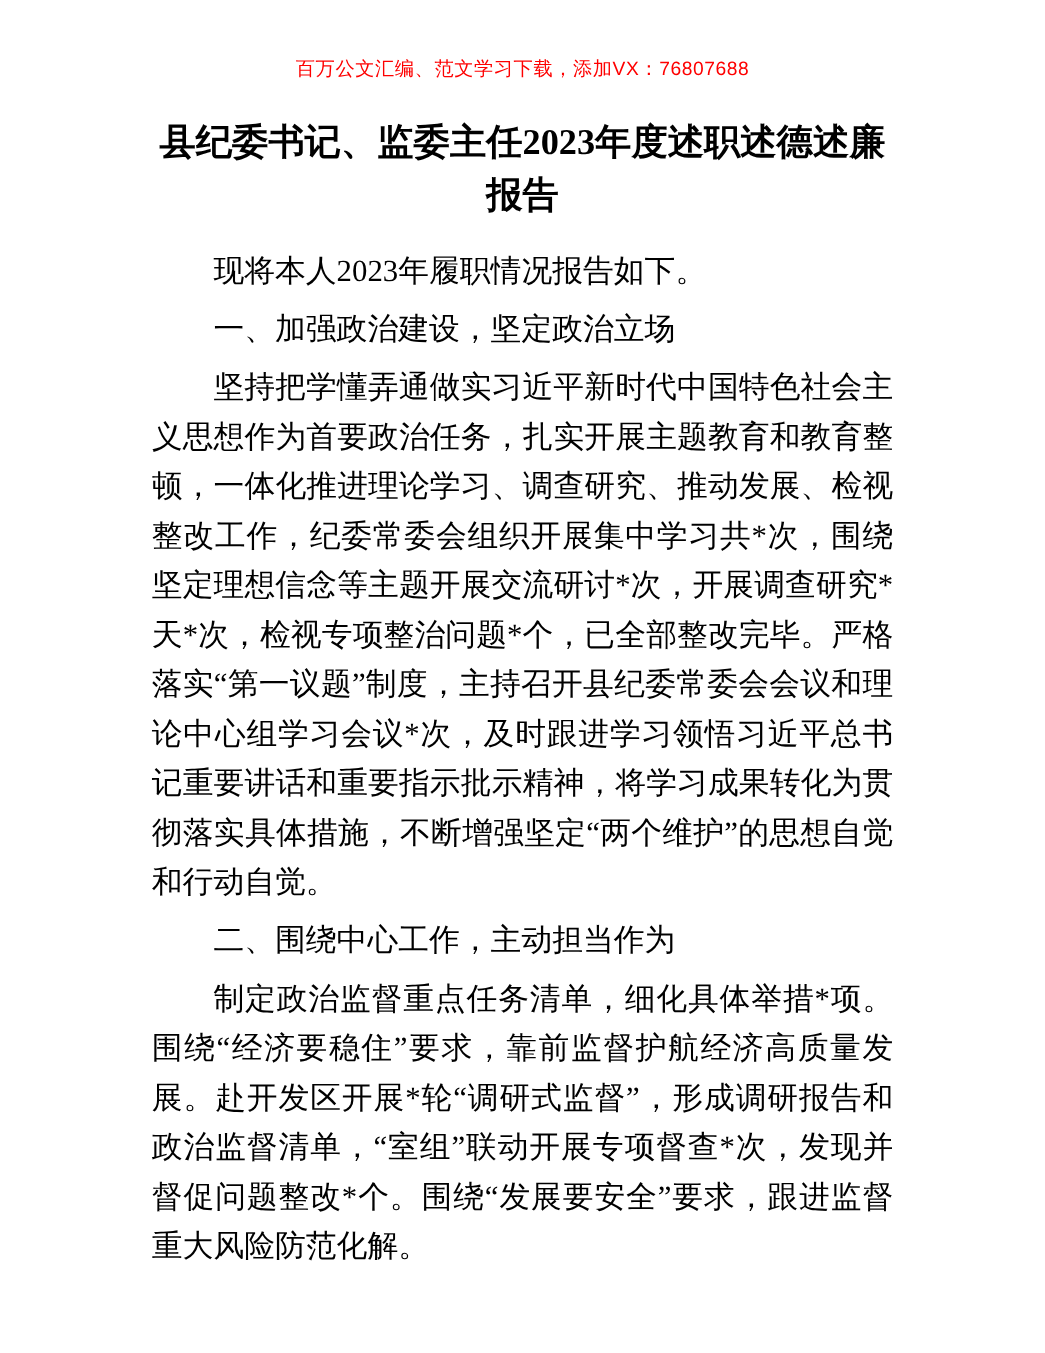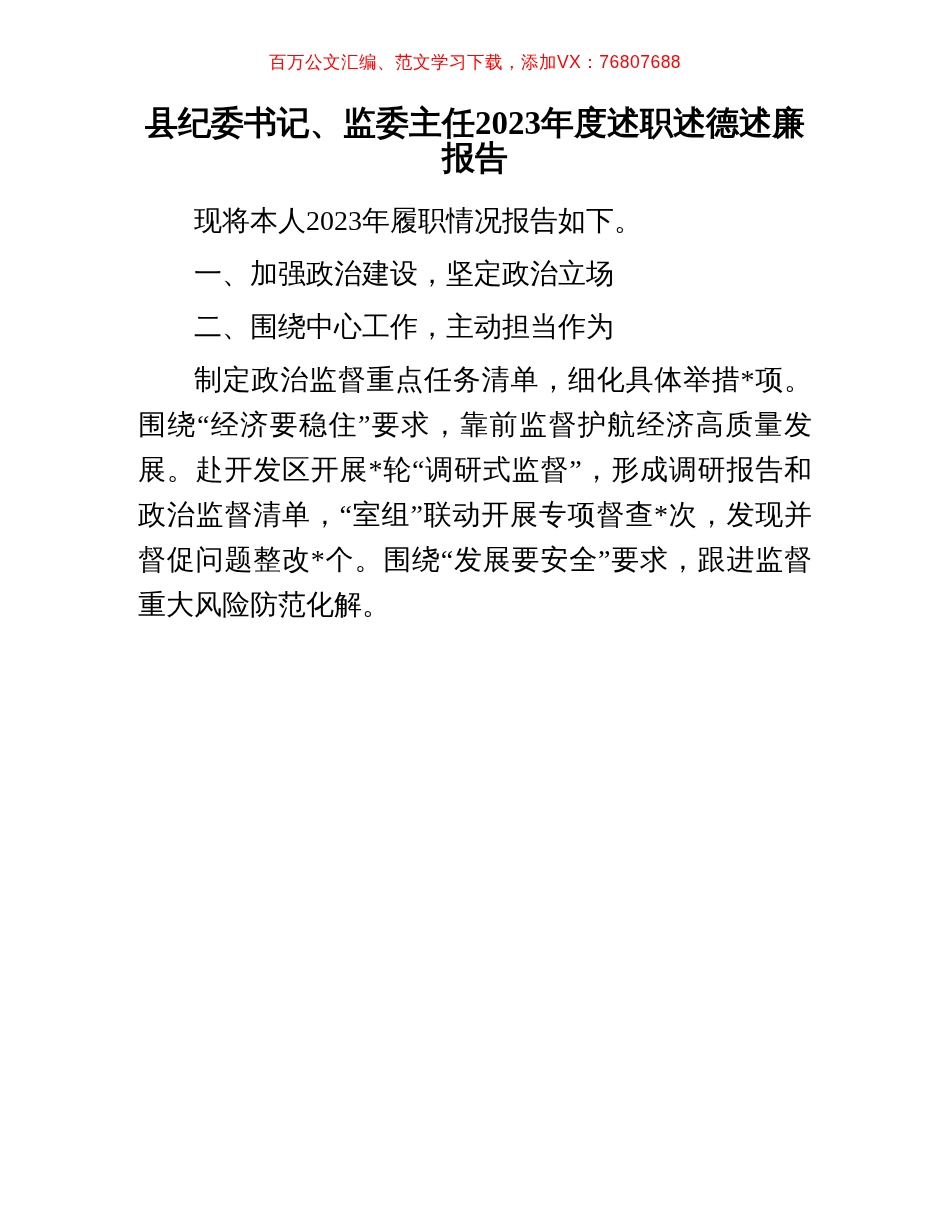--- a/index.html
+++ b/index.html
@@ -22,21 +22,21 @@
     text-align: center;
     color: #fe0000;
     font-size: 17.5px;
     letter-spacing: 0.5px;
     font-family: "Liberation Sans", sans-serif;
   }
   .title {
     margin-top: 32px;
     font-size: 33px;
     font-weight: bold;
-    line-height: 35px;
+    line-height: 48px;
     text-align: center;
   }
   .para {
     font-size: 28px;
     line-height: 45px;
     text-indent: 2em;
     text-align: justify;
     margin-top: 8px;
   }
   .para.first {
@@ -48,18 +48,19 @@
 
 <div class="page">
   <div class="promo">百万公文汇编、范文学习下载，添加VX：76807688</div>
 
   <h1 class="title">县纪委书记、监委主任2023年度述职述德述廉报告</h1>
 
   <p class="para first">现将本人2023年履职情况报告如下。</p>
 
   <p class="para">一、加强政治建设，坚定政治立场</p>
 
+  <p class="para">坚持把学懂弄通做实习近平新时代中国特色社会主义思想作为首要政治任务，扎实开展主题教育和教育整顿，一体化推进理论学习、调查研究、推动发展、检视整改工作，纪委常委会组织开展集中学习共*次，围绕坚定理想信念等主题开展交流研讨*次，开展调查研究*天*次，检视专项整治问题*个，已全部整改完毕。严格落实“第一议题”制度，主持召开县纪委常委会会议和理论中心组学习会议*次，及时跟进学习领悟习近平总书记重要讲话和重要指示批示精神，将学习成果转化为贯彻落实具体措施，不断增强坚定“两个维护”的思想自觉和行动自觉。</p>
 
   <p class="para">二、围绕中心工作，主动担当作为</p>
 
 
   <p class="para">制定政治监督重点任务清单，细化具体举措*项。围绕“经济要稳住”要求，靠前监督护航经济高质量发展。赴开发区开展*轮“调研式监督”，形成调研报告和政治监督清单，“室组”联动开展专项督查*次，发现并督促问题整改*个。围绕“发展要安全”要求，跟进监督重大风险防范化解。</p>
 </div>
 
 </body></html>

